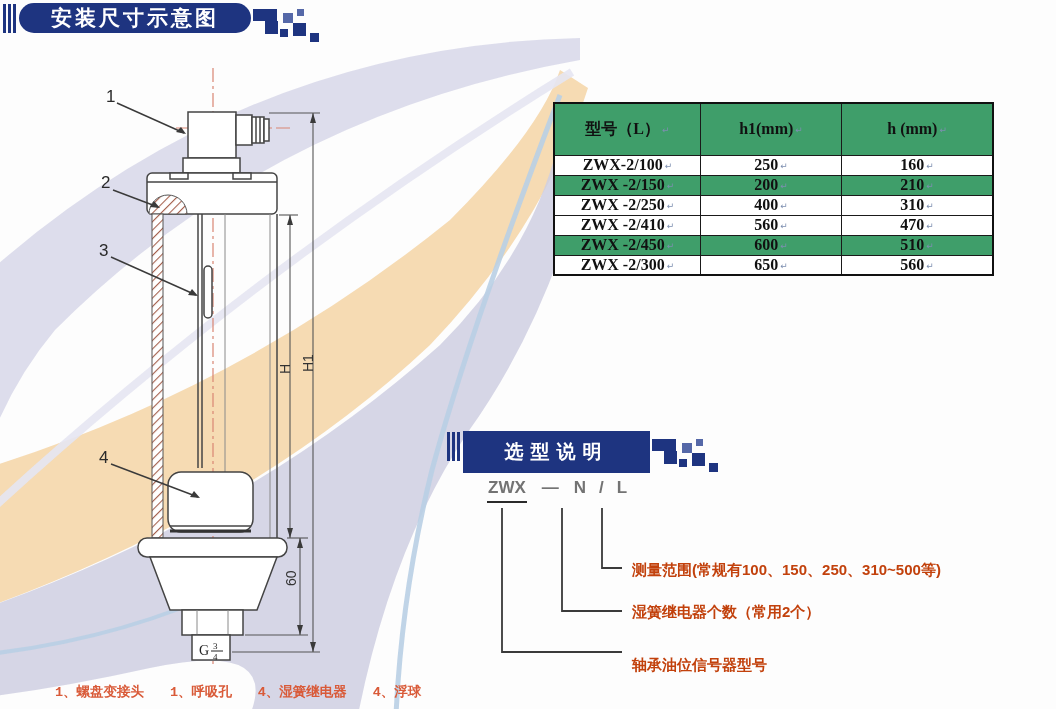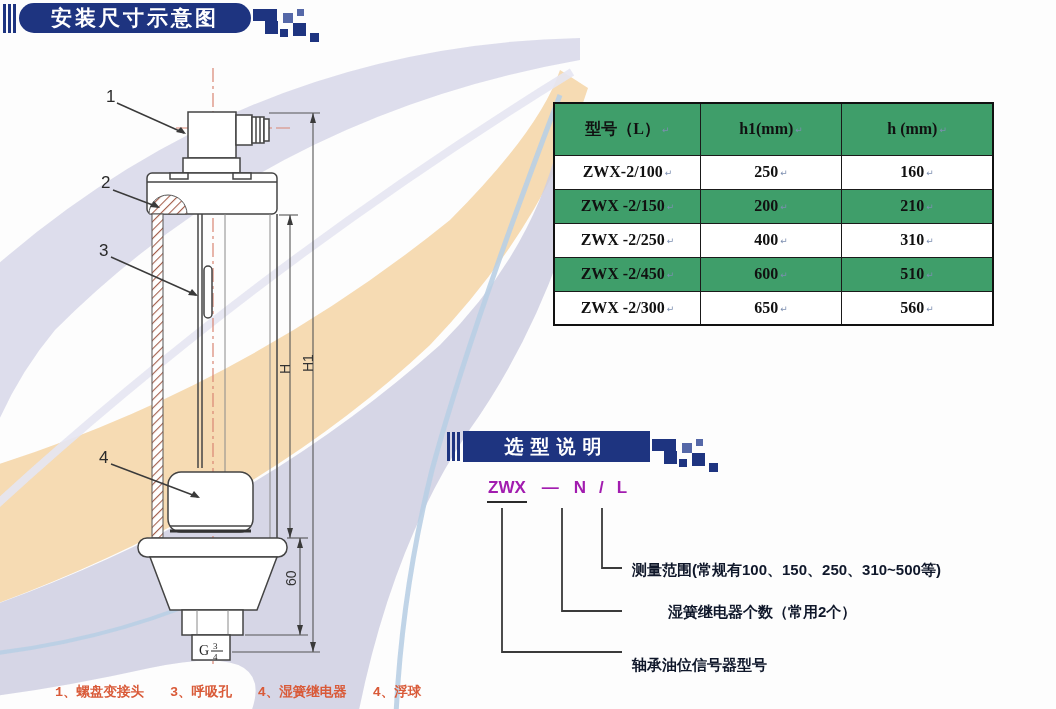--- a/index.html
+++ b/index.html
@@ -17,40 +17,40 @@
   svg{display:block}
   .scene{position:absolute;left:0;top:0;}
 
   
   .banner-wrap{position:absolute;display:flex;align-items:flex-start;}
   .stripes{display:flex;gap:2px;margin-right:3px;margin-top:1px;}
   .stripes i{display:block;width:3px;height:29px;background:var(--banner-blue);}
   .banner{background:var(--banner-blue);color:#fff;font-weight:bold;
           display:flex;align-items:center;justify-content:center;}
   .banner.main{width:232px;height:30px;font-size:21px;letter-spacing:3px;border-radius:15px;}
-  .banner.sel{width:187px;height:31px;font-size:19px;letter-spacing:7px;}
+  .banner.sel{width:187px;height:42px;font-size:19px;letter-spacing:7px;}
   .checker{margin-left:2px;}
 
   
   .dim-table{position:absolute;left:553px;top:102px;width:441px;border-collapse:collapse;
              font-family:"Liberation Serif",serif;font-weight:bold;color:#111;}
   .dim-table td,.dim-table th{border:1.5px solid #1a1a1a;text-align:center;vertical-align:middle;}
   .dim-table th{height:52px;font-size:16px;background:var(--table-green);}
-  .dim-table td{height:34px;font-size:16px;background:#fff;}
+  .dim-table td{height:20px;font-size:16px;background:#fff;}
   .dim-table tr.green td{background:var(--table-green);}
   .dim-table{border:2.5px solid #111;}
   .c-model{width:147px}.c-h1{width:142px}.c-h{width:152px}
   .crlf{font-size:9px;color:#7d8fb0;vertical-align:1px;margin-left:2px;font-family:"DejaVu Sans",sans-serif;font-weight:normal;}
 
   
   .code-line{position:absolute;left:487px;top:478px;display:flex;align-items:flex-start;
-             font-size:17px;font-weight:bold;color:#a21caf;}
+             font-size:17px;font-weight:bold;color:#737373;}
   .code-line .u{border-bottom:2.5px solid #2a2a2a;padding:0 1px 3px 1px;}
   .code-line .gap{width:15px}.code-line .gap2{width:13px}
-  .sel-label{position:absolute;left:632px;font-size:15px;font-weight:bold;color:#0f172a;white-space:nowrap;}
+  .sel-label{position:absolute;left:632px;font-size:15px;font-weight:bold;color:#c2410c;white-space:nowrap;}
 
   
   .legend{position:absolute;left:55px;top:683px;font-size:13.5px;font-weight:bold;
           color:var(--legend-red);white-space:nowrap;}
   .legend span{margin-right:22px;font-family:Liberation Mono, monospace;}
 
   
   .dk{stroke:var(--line-dark);fill:none;stroke-width:1.5px;}
   .dkf{stroke:var(--line-dark);fill:#fff;stroke-width:1.5px;}
   .gy{stroke:var(--line-gray);fill:none;stroke-width:1px;}
@@ -224,20 +224,25 @@
     <tr class="green">
       <td><span>ZWX -2/150</span><span class="crlf">↵</span></td>
       <td><span>200</span><span class="crlf">↵</span></td>
       <td><span>210</span><span class="crlf">↵</span></td>
     </tr>
     <tr>
       <td><span>ZWX -2/250</span><span class="crlf">↵</span></td>
       <td><span>400</span><span class="crlf">↵</span></td>
       <td><span>310</span><span class="crlf">↵</span></td>
     </tr>
+    <tr>
+      <td><span>ZWX -2/410</span><span class="crlf">↵</span></td>
+      <td><span>560</span><span class="crlf">↵</span></td>
+      <td><span>470</span><span class="crlf">↵</span></td>
+    </tr>
     <tr class="green">
       <td><span>ZWX -2/450</span><span class="crlf">↵</span></td>
       <td><span>600</span><span class="crlf">↵</span></td>
       <td><span>510</span><span class="crlf">↵</span></td>
     </tr>
     <tr>
       <td><span>ZWX -2/300</span><span class="crlf">↵</span></td>
       <td><span>650</span><span class="crlf">↵</span></td>
       <td><span>560</span><span class="crlf">↵</span></td>
     </tr>
@@ -270,23 +275,23 @@
     <span>—</span>
     <span class="gap"></span>
     <span>N</span>
     <span class="gap2"></span>
     <span>/</span>
     <span class="gap2"></span>
     <span>L</span>
   </div>
 
   <div class="sel-label" style="top:561px;">测量范围(常规有100、150、250、310~500等)</div>
-  <div class="sel-label" style="top:603px;margin-left:36px;">湿簧继电器个数（常用2个）</div>
+  <div class="sel-label" style="top:603px;">湿簧继电器个数（常用2个）</div>
   <div class="sel-label" style="top:656px;">轴承油位信号器型号</div>
 
   <div class="legend">
     <span>1、螺盘变接头</span>
-    <span>3、呼吸孔</span>
+    <span>1、呼吸孔</span>
     <span>4、湿簧继电器</span>
     <span>4、浮球</span>
   </div>
 
 </div>
 
 </body></html>

